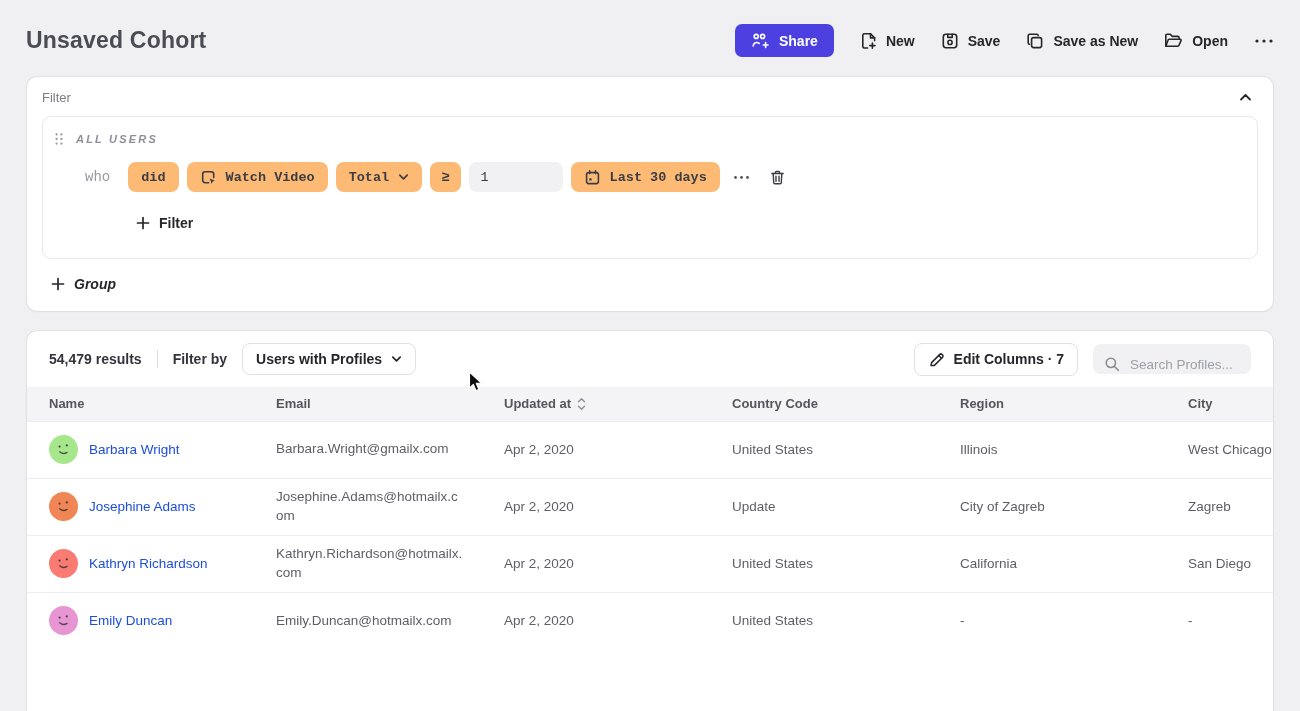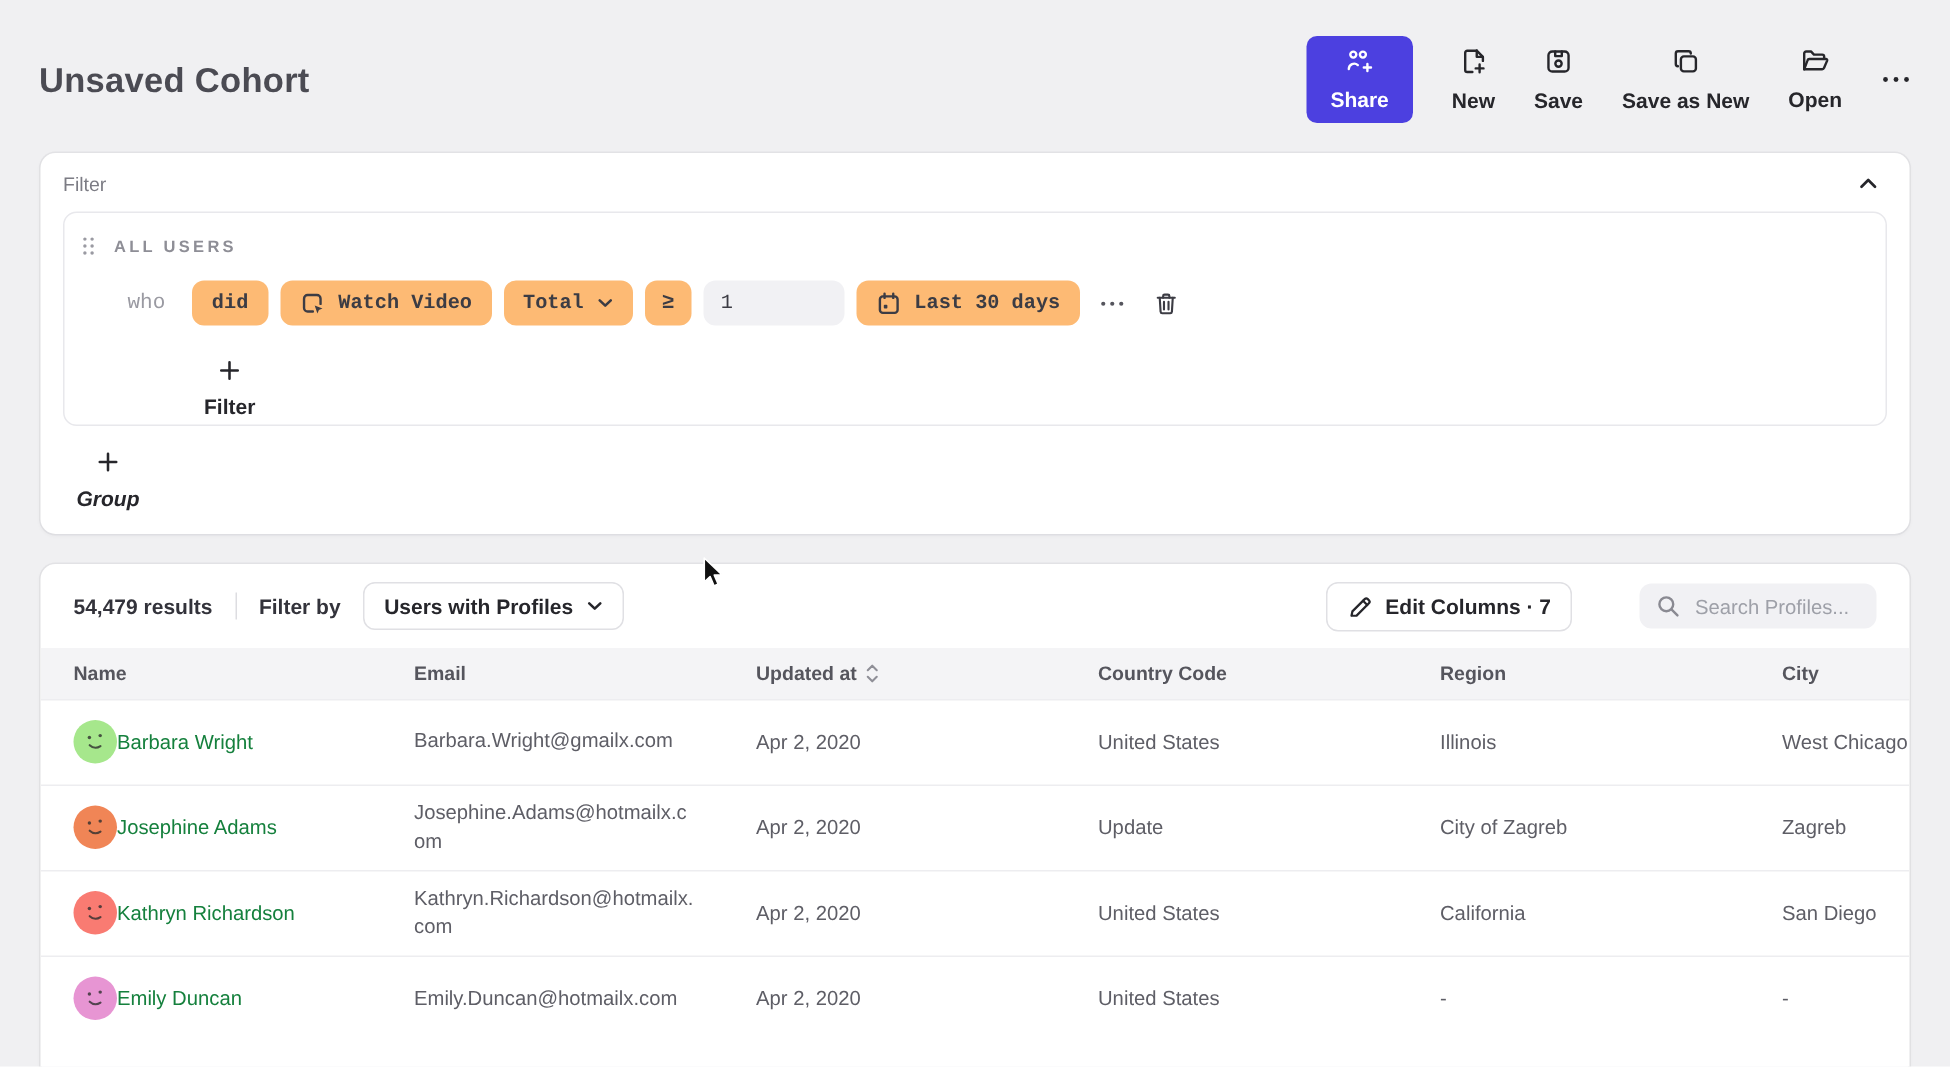--- a/index.html
+++ b/index.html
@@ -16,21 +16,21 @@
   
   .page-header {
     display: flex; justify-content: space-between; align-items: center;
     padding: 24px 26px 20px 26px;
   }
   .page-title { margin: 0; font-size: 23px; font-weight: 700; color: #4b4b53; letter-spacing: .2px; }
   .header-actions { display: flex; align-items: center; gap: 26px; }
   .action-btn {
     display: inline-flex; align-items: center; gap: 9px;
     background: none; border: none; padding: 0; cursor: pointer;
-    font-family: inherit; font-size: 14px; font-weight: 600; color: #26262b; flex-direction: column;
+    font-family: inherit; font-size: 14px; font-weight: 600; color: #26262b;
   }
   .share-btn {
     color: #fff; padding: 8px 16px; border-radius: 7px; gap: 9px;
   }
   .icon { display: inline-flex; flex: none; }
 
   
   .card {
     background: #fff; border-radius: 10px; margin: 0 27px;
     box-shadow: 0 0 0 1px rgba(20,20,40,.05), 0 1px 3px rgba(20,20,40,.04);
@@ -39,21 +39,21 @@
   
   .filter-card { padding: 13px 15px 16px 15px; }
   .filter-head {
     display: flex; justify-content: space-between; align-items: center;
     padding: 0 2px 11px 0;
   }
   .filter-head-label { font-size: 13px; color: #7c7c84; }
   .collapse-btn { background: none; border: none; padding: 0 4px; cursor: pointer; color: #26262b; }
 
   .inner-card { border: 1px solid #e8e8ec; border-radius: 9px; height: 143px; }
-  .group-header { display: flex; align-items: flex-end; gap: 12px; padding: 15px 0 0 11px; }
+  .group-header { display: flex; align-items: center; gap: 12px; padding: 15px 0 0 11px; font-style: italic; }
   .group-title { font-size: 11px; font-weight: 700; letter-spacing: 2.2px; color: #8e8e96; }
   .drag-btn { background: none; border: none; padding: 0; cursor: grab; display: flex; }
 
   .condition-row { display: flex; align-items: center; gap: 8px; margin: 16px 0 0 42px; font-family: Liberation Mono, monospace; }
   .who-label { color: #9a9aa2; font-size: 14px; margin-right: 10px; }
   .chip {
     background: #fdba74; border: none; border-radius: 8px; height: 30px;
     display: inline-flex; align-items: center; gap: 9px; padding: 0 13px;
     font-family: inherit; font-size: 13.5px; font-weight: 600; color: #3c3c44; cursor: pointer;
   }
@@ -79,43 +79,43 @@
   .toolbar-left, .toolbar-right { display: flex; align-items: center; gap: 15px; }
   .results-count { font-size: 14px; font-weight: 700; color: #33333b; }
   .v-divider { width: 1px; height: 18px; background: #dddde1; }
   .filter-by-label { font-size: 14px; font-weight: 600; color: #33333b; }
   .pill-btn {
     display: inline-flex; align-items: center; gap: 9px;
     background: #fff; border: 1px solid #e0e0e4; border-radius: 8px;
     padding: 7px 13px; font-family: inherit; font-size: 14px; font-weight: 600; color: #26262b; cursor: pointer;
   }
   .search-box {
-    display: flex; align-items: center; gap: 8px;
-    background: #f1f1f4; border-radius: 8px; height: 30px; padding: 12px 11px; width: 158px; margin-left: 30px;
+    display: flex; align-items: flex-start; gap: 8px;
+    background: #f1f1f4; border-radius: 8px; height: 30px; padding: 12px 11px; width: 158px;
   }
   .search-box input {
     border: none; background: transparent; outline: none; width: 118px;
     font-family: inherit; font-size: 13.5px; color: #3c3c44;
   }
   .search-box input::placeholder { color: #9ea0a8; }
 
   
   .table-wrap { overflow: hidden; width: 100%; }
   table.profiles { width: 1390px; table-layout: fixed; border-collapse: collapse; }
   thead th {
     background: #f4f4f6; height: 34px; text-align: left;
     font-size: 13px; font-weight: 700; color: #55555d; padding: 0 30px 0 0;
   }
   thead th:first-child, tbody td:first-child { padding-left: 22px; }
   .th-inner { display: inline-flex; align-items: center; gap: 6px; }
   tbody td {
     height: 57px; border-top: 1px solid #ededf0; vertical-align: middle;
     font-size: 13.5px; color: #5e5e66; padding: 0 40px 0 0;
   }
-  .name-cell { display: flex; align-items: center; color: #15803d; }
+  .name-cell { display: flex; align-items: center; gap: 11px; color: #1d4ed8; }
   .avatar {
     width: 29px; height: 29px; border-radius: 50%; flex: none;
     display: flex; align-items: center; justify-content: center;
   }
   .email-cell { word-break: break-all; line-height: 1.35; }
 
   
   .mouse-cursor { position: absolute; left: 468px; top: 371px; z-index: 20; pointer-events: none; }
 </style>
 </head>

